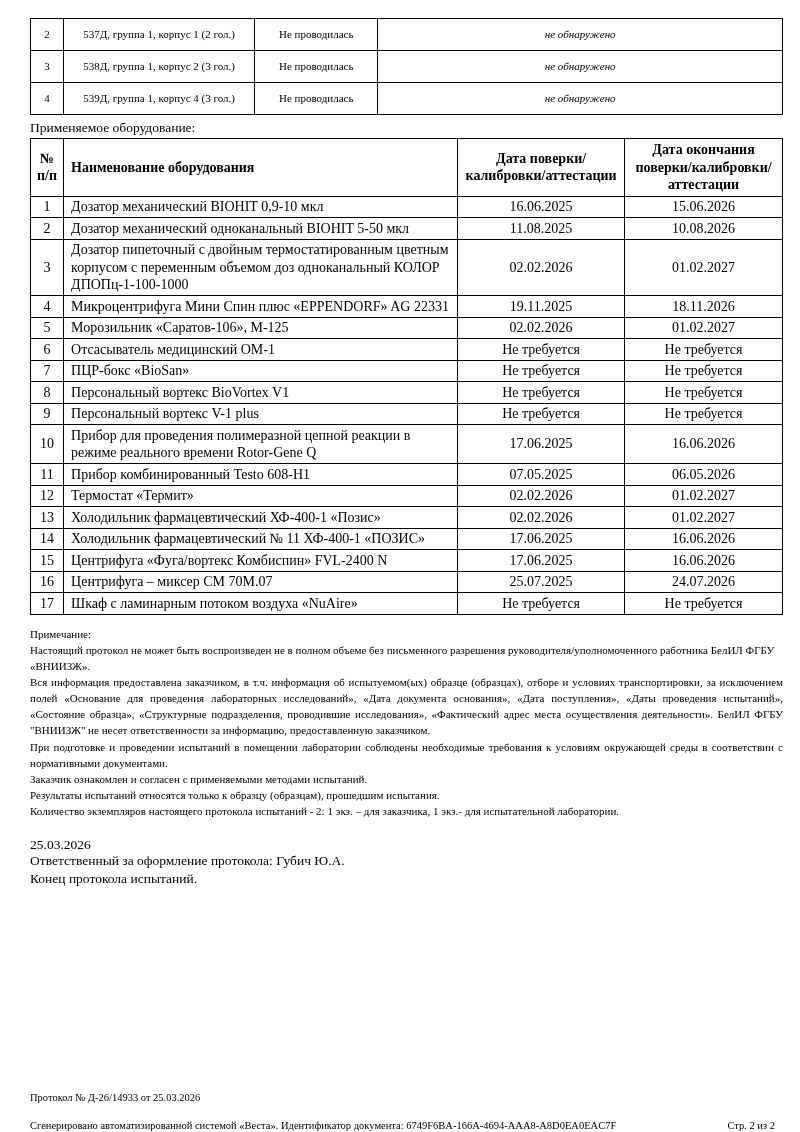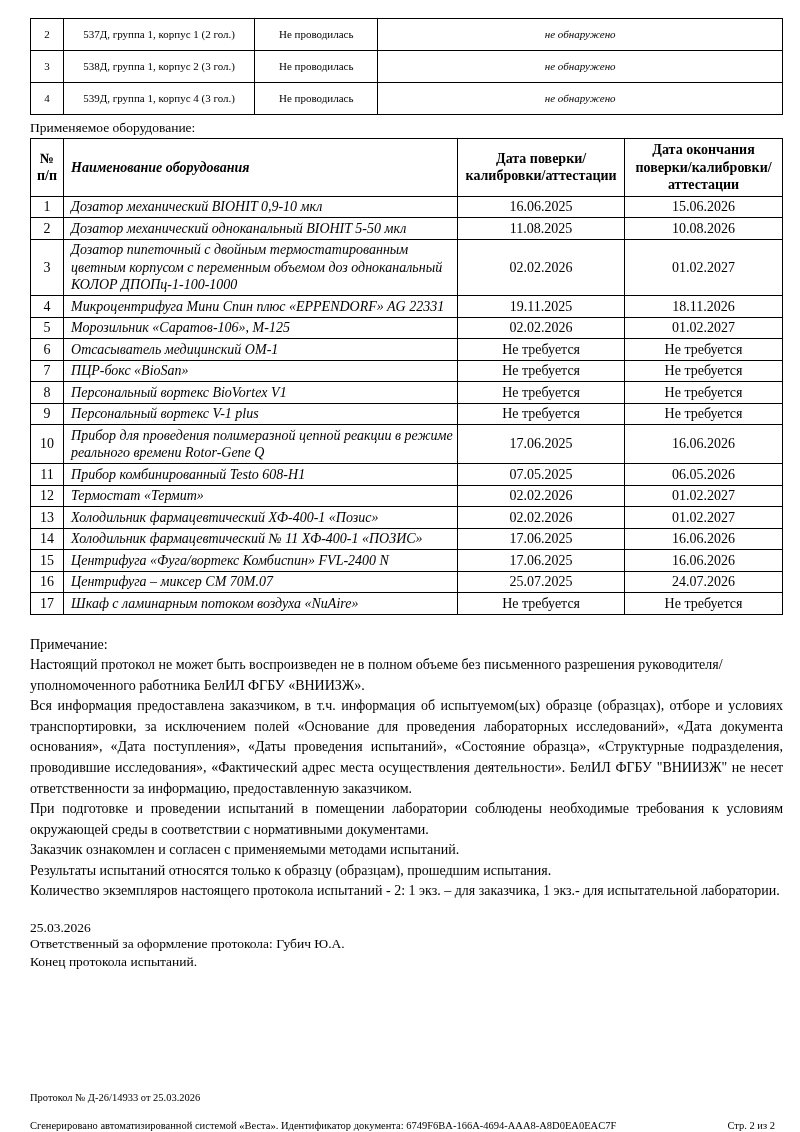--- a/index.html
+++ b/index.html
@@ -32,26 +32,26 @@
     margin-bottom: 2px;
   }
 
   
   .equipment-table { font-size: 14px; line-height: 1.25; }
   .equipment-table th {
     font-weight: bold; text-align: center; padding: 2px 4px; height: 29px;
   }
   .equipment-table td { padding: 1.5px 4px; height: 16px; }
   .equipment-table .c-num  { width: 4.4%; text-align: center; }
-  .equipment-table .c-name { width: 52.4%; text-align: left; padding-left: 7px; font-style: italic; }
+  .equipment-table .c-name { width: 52.4%; text-align: left; padding-left: 7px; }
   .equipment-table .c-d1   { width: 22.2%; text-align: center; }
   .equipment-table .c-d2   { width: 21.0%; text-align: center; }
 
   
-  .notes { font-size: 14px; line-height: 1.47; margin-top: 20px; }
+  .notes { font-size: 11px; line-height: 1.47; margin-top: 11px; }
   .notes p { text-align: justify; }
   .notes p.no-justify { text-align: left; }
 
   .signoff-row {
     display: flex; 
     font-size: 13.5px; margin-top: 18px; flex-direction: column;
   }
   .end-line { font-size: 13.5px; margin-top: 2px; }
 
   .doc-footer {

